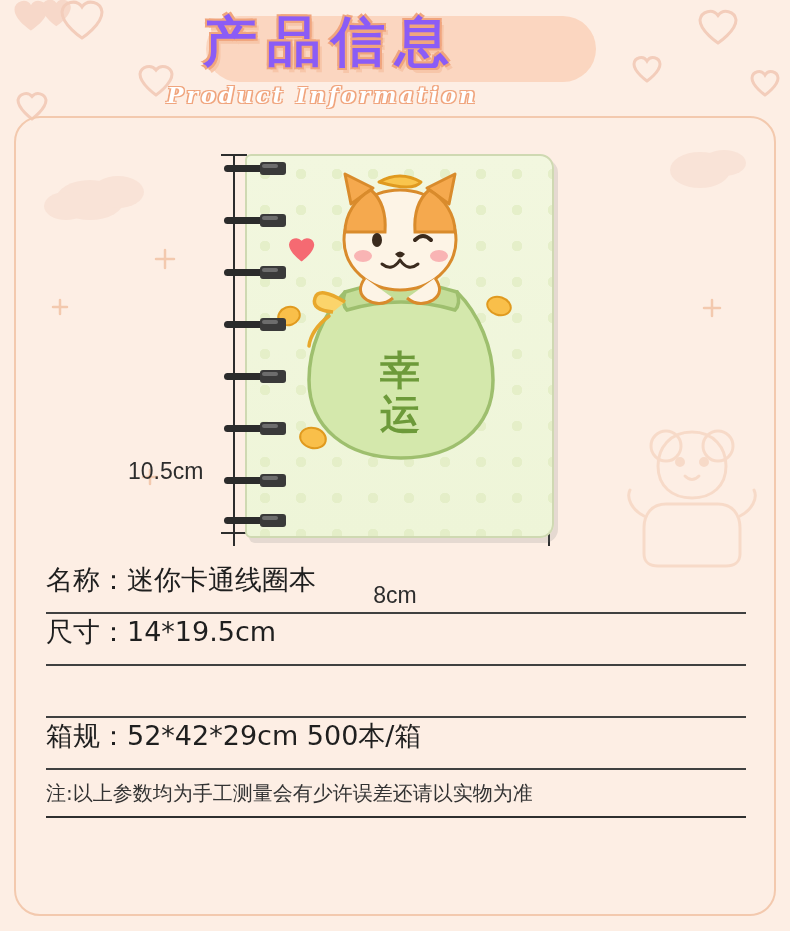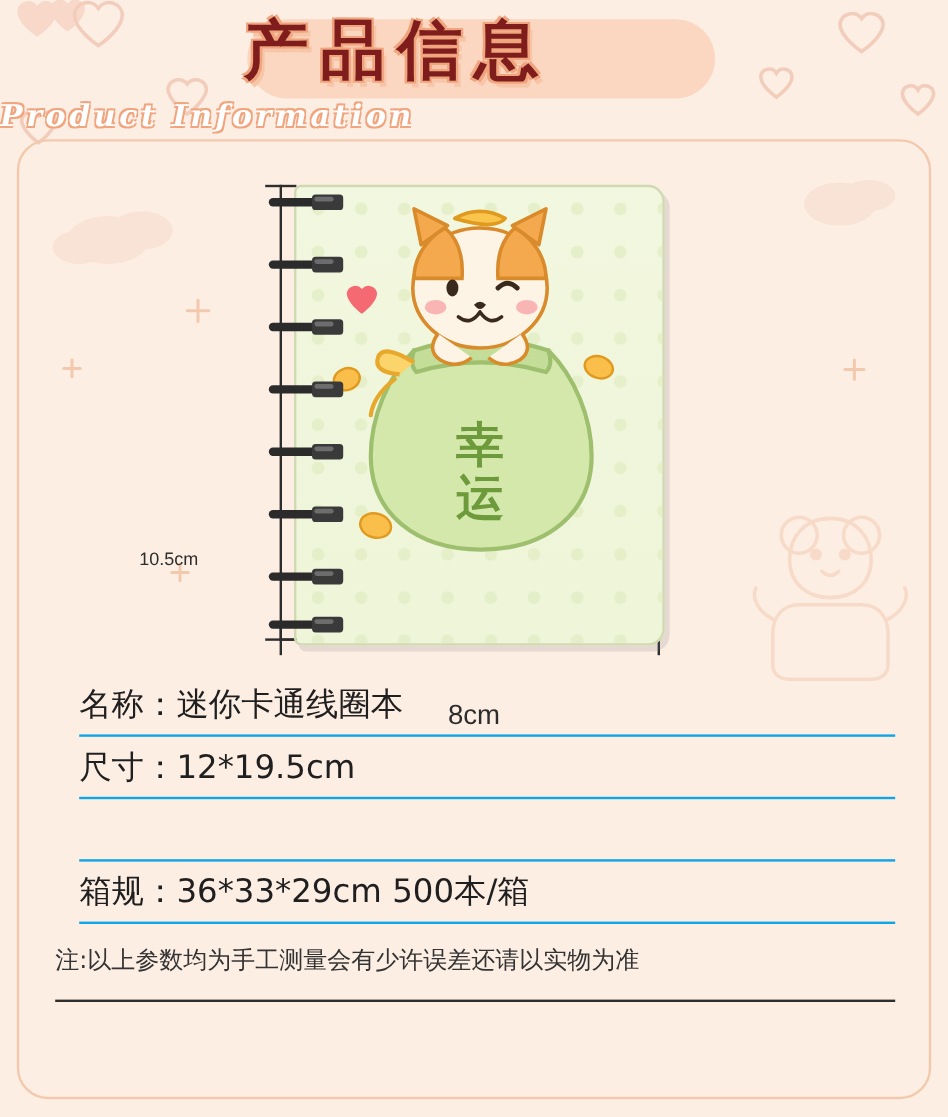--- a/index.html
+++ b/index.html
@@ -53,35 +53,36 @@
   .title-cn {
     position: absolute;
     left: 0;
     top: 6px;
     width: 662px;
     text-align: center;
     font-family: "DejaVu Sans", sans-serif;
     font-size: 54px;
     font-weight: bold;
     letter-spacing: 10px;
-    color: #7f1d1d;
+    color: #8b5cf6;
     text-shadow:
       -2px -2px 0 #f0a57e, 2px -2px 0 #f0a57e,
       -2px 2px 0 #f0a57e, 2px 2px 0 #f0a57e,
       4px 5px 0 #f7c6a9;
   }
   .title-en {
     position: absolute;
     left: 0;
     top: 82px;
     width: 645px;
+    text-align: center;
     font-family: "DejaVu Serif", serif;
     font-style: italic;
     font-weight: bold;
-    font-size: 25px;
+    font-size: 22px;
     letter-spacing: 3px;
     color: #ffffff;
     text-shadow:
       -1.4px -1.4px 0 #f0a57e, 1.4px -1.4px 0 #f0a57e,
       -1.4px 1.4px 0 #f0a57e, 1.4px 1.4px 0 #f0a57e;
   }
 
   
   .product-area {
     position: absolute;
@@ -192,23 +193,23 @@
     top: 380px;
     width: 2px;
     height: 26px;
     background: #2d2d2d;
   }
   .h-cap-left { left: 233px; }
   .h-cap-right { left: 548px; }
 
   .dim-height {
     position: absolute;
-    left: 116px;
+    left: 128px;
     top: 318px;
-    font-size: 15px;
+    font-size: 23px;
     color: #2d2d2d;
     font-family: "Liberation Sans", sans-serif;
   }
   .dim-width {
     position: absolute;
     left: 0;
     top: 400px;
     width: 790px;
     text-align: center;
     font-size: 23px;
@@ -218,42 +219,40 @@
 
   
   .specs {
     position: absolute;
     left: 46px;
     top: 562px;
     width: 700px;
   }
   .spec-row {
     position: relative;
-    border-bottom: 2px solid #0ea5e9;
+    border-bottom: 2px solid #404040;
     height: 50px;
     display: flex;
-    align-items: center;
-    margin-left: 20px;
+    align-items: flex-start;
   }
   .spec-row:first-child { border-top: none; }
   .cell {
     font-size: 27px;
     color: #1f1f1f;
     font-family: "DejaVu Sans", "Liberation Sans", sans-serif;
     white-space: nowrap;
   }
   .cell-a { width: 390px; }
   .cell-b { flex: 1; }
   .cell-full { width: 100%; }
   .note-row {
     height: 46px;
     display: flex;
-    align-items: flex-start;
+    align-items: center;
     border-bottom: 2px solid #2f2f2f;
-    margin-top: 17px;
   }
   .note-text {
     font-size: 20px;
     color: #333;
     font-family: "DejaVu Sans", "Liberation Sans", sans-serif;
   }
 
   
   .bear {
     position: absolute;
@@ -421,27 +420,27 @@
   </div>
 </div>
 
 <div class="specs">
 
   <div class="spec-row">
     <div class="cell cell-a">名称：迷你卡通线圈本</div>
   </div>
 
   <div class="spec-row">
-    <div class="cell cell-a">尺寸：12*19.5cm</div>
+    <div class="cell cell-a">尺寸：14*19.5cm</div>
   </div>
 
   <div class="spec-row">
   </div>
 
   <div class="spec-row">
-    <div class="cell cell-full">箱规：36*33*29cm   500本/箱</div>
+    <div class="cell cell-full">箱规：52*42*29cm   500本/箱</div>
   </div>
 
 
   <div class="note-row">
     <div class="note-text">注:以上参数均为手工测量会有少许误差还请以实物为准</div>
   </div>
 </div>
 
 </body></html>

